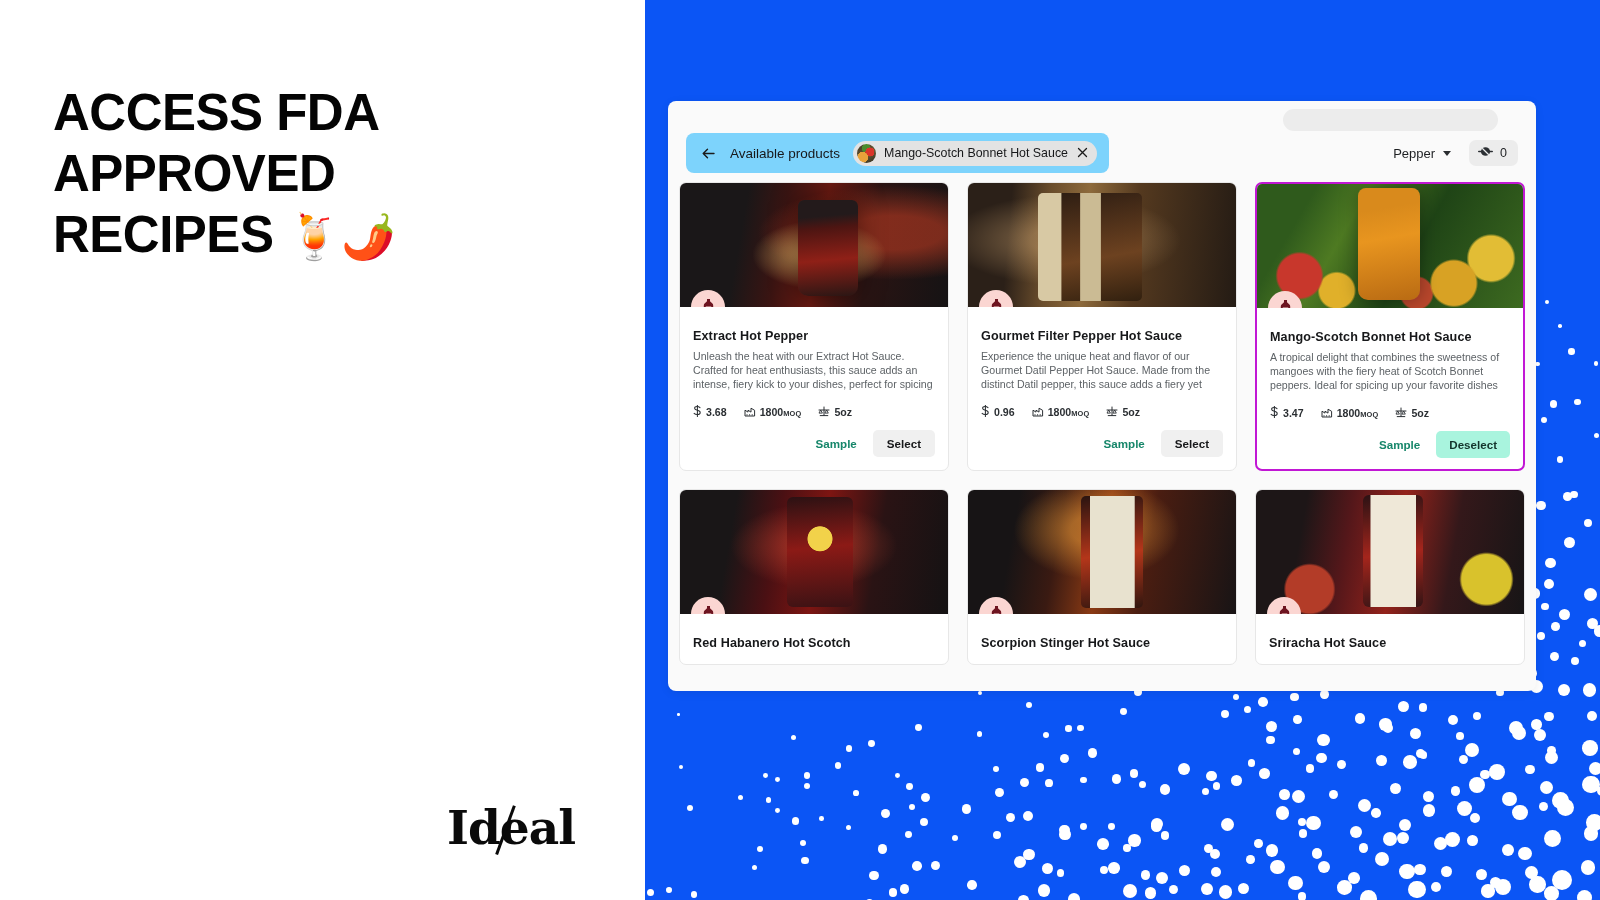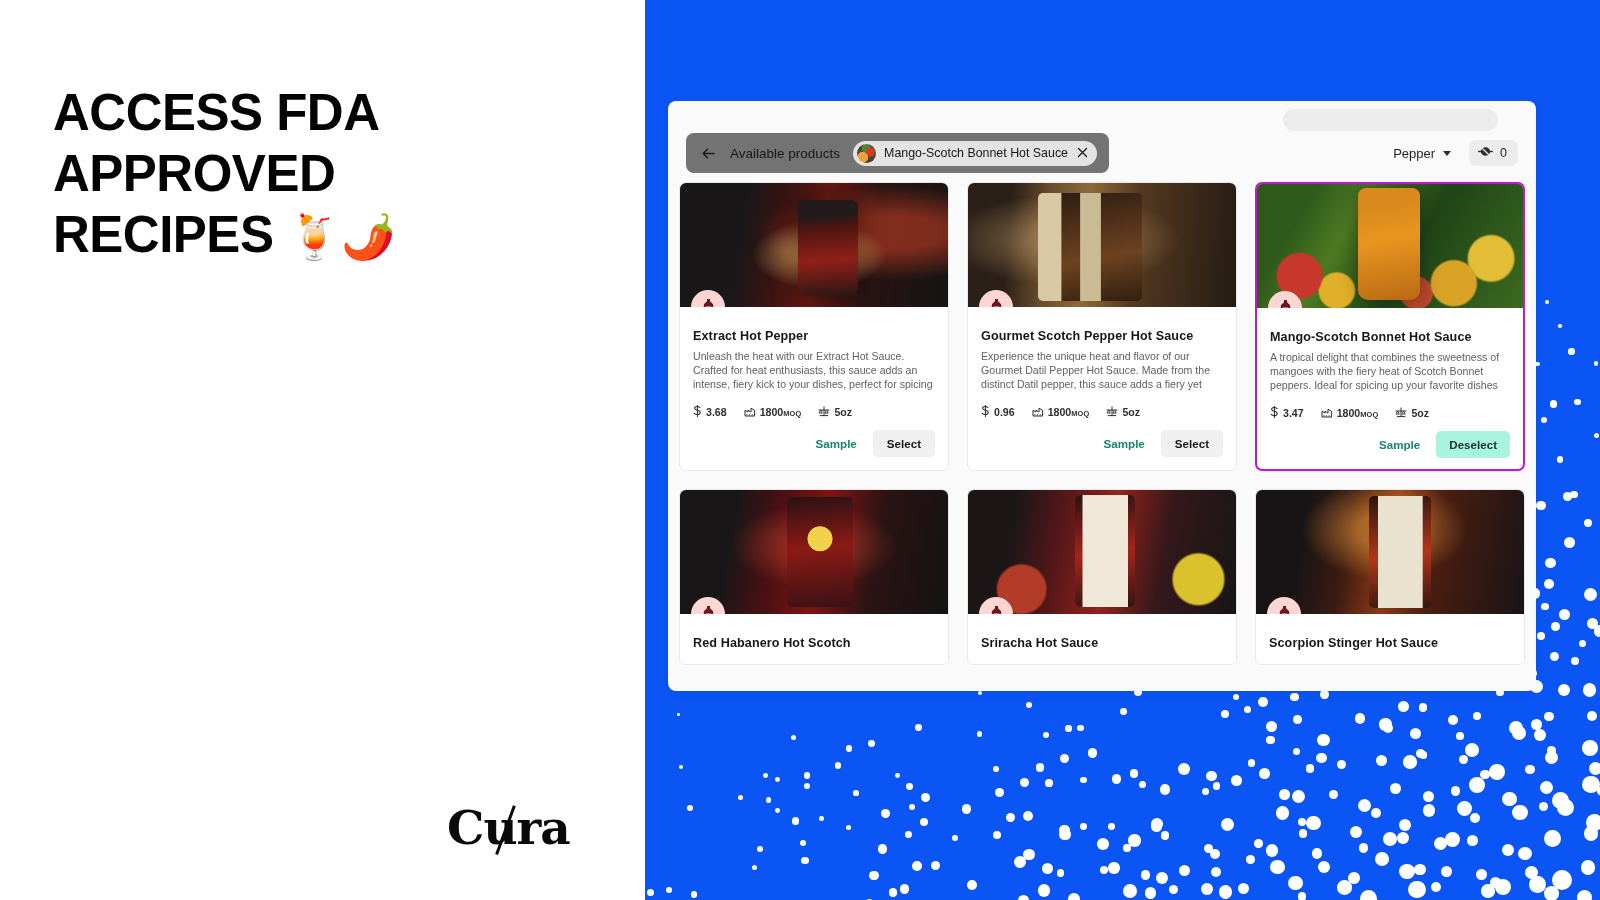--- a/index.html
+++ b/index.html
@@ -100,21 +100,21 @@
   #toolbar {
     position: absolute;
     left: 0; top: 32px;
     width: 868px; height: 40px;
   }
   #toolbar-left {
     position: absolute;
     left: 18px; top: 0;
     height: 40px;
     display: flex; align-items: center;
-    background: #737373;
+    background: #7dd3fc;
     border-radius: 8px;
     padding: 0 12px 0 14px;
     gap: 13px;
   }
   #back-arrow {
     width: 17px; height: 17px;
     display: flex; align-items: center; justify-content: center;
     color: #1b1b1b;
     cursor: pointer;
   }
@@ -749,21 +749,21 @@
 
   <div id="headline">
     <span>ACCESS FDA</span><br>
     <span>APPROVED</span><br>
     <span>RECIPES</span>
     <span class="emoji">🍹🌶️</span>
   </div>
 
 
   <div id="logo">
-    <span>Cura</span>
+    <span>Ideal</span>
     <span class="slash"></span>
   </div>
 </div>
 
 <div id="app-window">
 
   <div id="ghost-pill"></div>
 
   <div id="toolbar">
 
@@ -860,21 +860,21 @@
       <div class="card-image">
         <div class="img-datil"></div>
         <div class="badge">
           <svg width="15" height="18" viewBox="0 0 15 18" fill="none" aria-hidden="true">
             <path d="M6 1h3v2.3l2.4 2.2c.5.5.8 1.2.8 1.9V15a1.8 1.8 0 01-1.8 1.8H4.6A1.8 1.8 0 012.8 15V7.4c0-.7.3-1.4.8-1.9L6 3.3V1z" fill="#6d1420"></path>
             <rect x="4.5" y="8.6" width="6" height="3.2" rx="0.5" fill="#fbd6d2"></rect>
           </svg>
         </div>
       </div>
       <div class="card-body">
-        <div class="card-title">Gourmet Scotch Pepper Hot Sauce</div>
+        <div class="card-title">Gourmet Filter Pepper Hot Sauce</div>
         <div class="card-desc">Experience the unique heat and flavor of our Gourmet Datil Pepper Hot Sauce. Made from the distinct Datil pepper, this sauce adds a fiery yet flavorful kick to your…</div>
         <div class="meta-row">
           <span class="meta">
             <span>
               <svg width="9" height="12" viewBox="0 0 9 12" fill="none" aria-hidden="true">
                 <path d="M7 2.6C6.2 1.8 5.2 1.4 4.2 1.4 2.7 1.4 1.6 2.1 1.6 3.2c0 1.1 1.1 1.6 2.7 2 1.6.4 2.9.9 2.9 2.2 0 1.3-1.3 2.1-3 2.1-1.2 0-2.3-.4-3.1-1.2" stroke="#2b2f33" stroke-width="1.05" stroke-linecap="round"></path>
                 <path d="M4.4 0.4v11" stroke="#2b2f33" stroke-width="1.05" stroke-linecap="round"></path>
               </svg>
             </span>
             <span class="meta-text plain">0.96</span>
@@ -966,42 +966,42 @@
           </svg>
         </div>
       </div>
       <div class="card-body short">
         <div class="card-title">Red Habanero Hot Scotch</div>
       </div>
     </div>
 
     <div class="card tall">
       <div class="card-image">
+        <div class="img-scorpion"></div>
+        <div class="badge">
+          <svg width="15" height="18" viewBox="0 0 15 18" fill="none" aria-hidden="true">
+            <path d="M6 1h3v2.3l2.4 2.2c.5.5.8 1.2.8 1.9V15a1.8 1.8 0 01-1.8 1.8H4.6A1.8 1.8 0 012.8 15V7.4c0-.7.3-1.4.8-1.9L6 3.3V1z" fill="#6d1420"></path>
+            <rect x="4.5" y="8.6" width="6" height="3.2" rx="0.5" fill="#fbd6d2"></rect>
+          </svg>
+        </div>
+      </div>
+      <div class="card-body short">
+        <div class="card-title">Scorpion Stinger Hot Sauce</div>
+      </div>
+    </div>
+
+    <div class="card tall">
+      <div class="card-image">
         <div class="img-sriracha"></div>
         <div class="badge">
           <svg width="15" height="18" viewBox="0 0 15 18" fill="none" aria-hidden="true">
             <path d="M6 1h3v2.3l2.4 2.2c.5.5.8 1.2.8 1.9V15a1.8 1.8 0 01-1.8 1.8H4.6A1.8 1.8 0 012.8 15V7.4c0-.7.3-1.4.8-1.9L6 3.3V1z" fill="#6d1420"></path>
             <rect x="4.5" y="8.6" width="6" height="3.2" rx="0.5" fill="#fbd6d2"></rect>
           </svg>
         </div>
       </div>
       <div class="card-body short">
         <div class="card-title">Sriracha Hot Sauce</div>
       </div>
     </div>
 
-    <div class="card tall">
-      <div class="card-image">
-        <div class="img-scorpion"></div>
-        <div class="badge">
-          <svg width="15" height="18" viewBox="0 0 15 18" fill="none" aria-hidden="true">
-            <path d="M6 1h3v2.3l2.4 2.2c.5.5.8 1.2.8 1.9V15a1.8 1.8 0 01-1.8 1.8H4.6A1.8 1.8 0 012.8 15V7.4c0-.7.3-1.4.8-1.9L6 3.3V1z" fill="#6d1420"></path>
-            <rect x="4.5" y="8.6" width="6" height="3.2" rx="0.5" fill="#fbd6d2"></rect>
-          </svg>
-        </div>
-      </div>
-      <div class="card-body short">
-        <div class="card-title">Scorpion Stinger Hot Sauce</div>
-      </div>
-    </div>
-
   </div>
 </div>
 
 </body></html>

